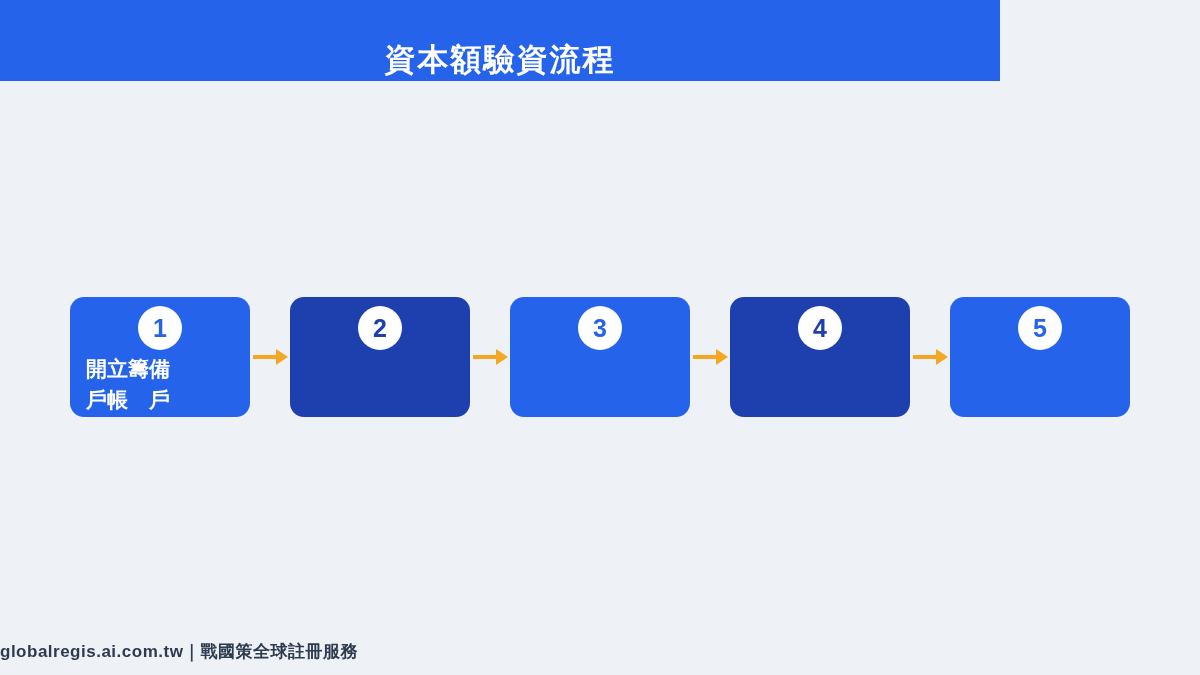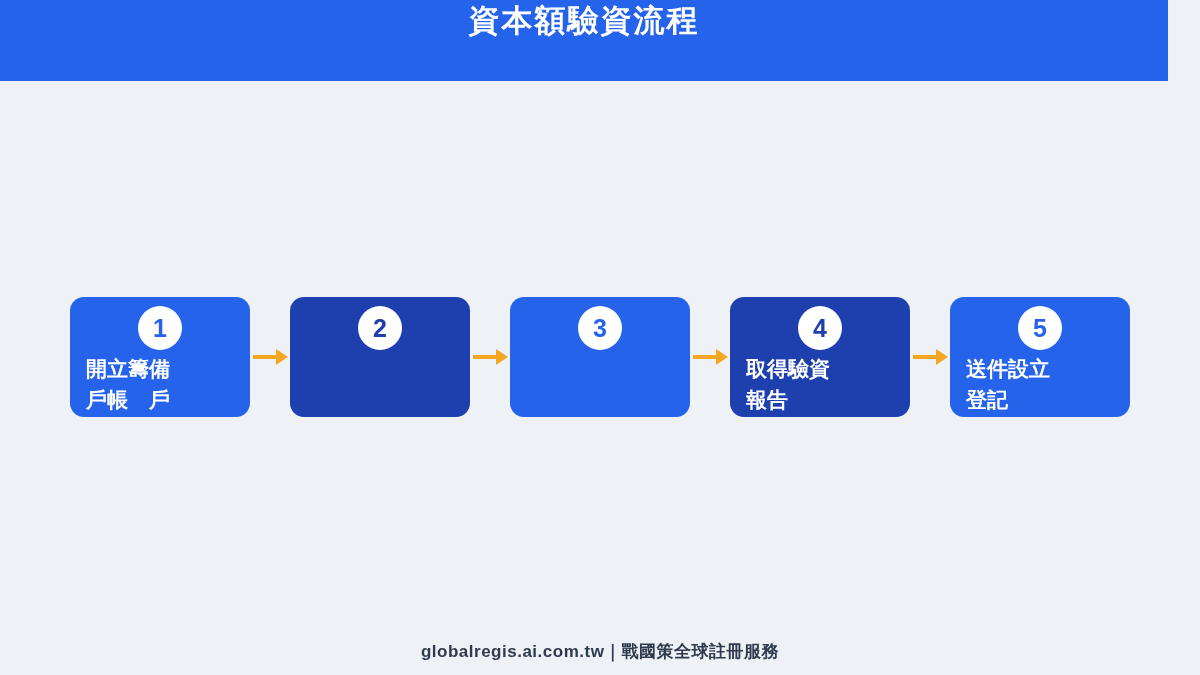--- a/index.html
+++ b/index.html
@@ -13,24 +13,24 @@
   html, body { width: 1200px; height: 675px; }
   body {
     position: relative;
     background: var(--bg);
     font-family: "Liberation Sans", "DejaVu Sans", sans-serif;
     overflow: hidden;
   }
   .header {
     position: absolute;
     top: 0; left: 0;
-    width: 1168px; height: 81px;
+    width: 1000px; height: 81px;
     background: var(--blue-light);
     display: flex;
-    align-items: flex-start;
+    align-items: flex-end;
     justify-content: center;
   }
   .header h1 {
     color: #ffffff;
     font-size: 31px;
     font-weight: bold;
     letter-spacing: 2px;
   }
   .flow {
     position: absolute;
@@ -89,21 +89,20 @@
     width: 0; height: 0;
     border-left: 12px solid var(--arrow);
     border-top: 8px solid transparent;
     border-bottom: 8px solid transparent;
   }
   .footer {
     position: absolute;
     left: 0;
     top: 640px;
     width: 1200px;
-    text-align: center;
     color: var(--footer-text);
     font-size: 17px;
     font-weight: bold;
     letter-spacing: 0.5px;
   }
 </style>
 </head>
 <body>
 
 <div class="header">
@@ -135,30 +134,28 @@
     <div class="badge">3</div>
   </div>
 
   <div class="arrow">
     <div class="shaft"></div>
     <div class="head"></div>
   </div>
 
   <div class="step dark">
     <div class="badge">4</div>
-    <div class="label"><span>取得驗資</span><br><span>報告</span></div>
   </div>
 
   <div class="arrow">
     <div class="shaft"></div>
     <div class="head"></div>
   </div>
 
   <div class="step light">
     <div class="badge">5</div>
-    <div class="label"><span>送件設立</span><br><span>登記</span></div>
   </div>
 
 </div>
 
 <div class="footer">
   <span>globalregis.ai.com.tw｜戰國策全球註冊服務</span>
 </div>
 
 </body></html>

